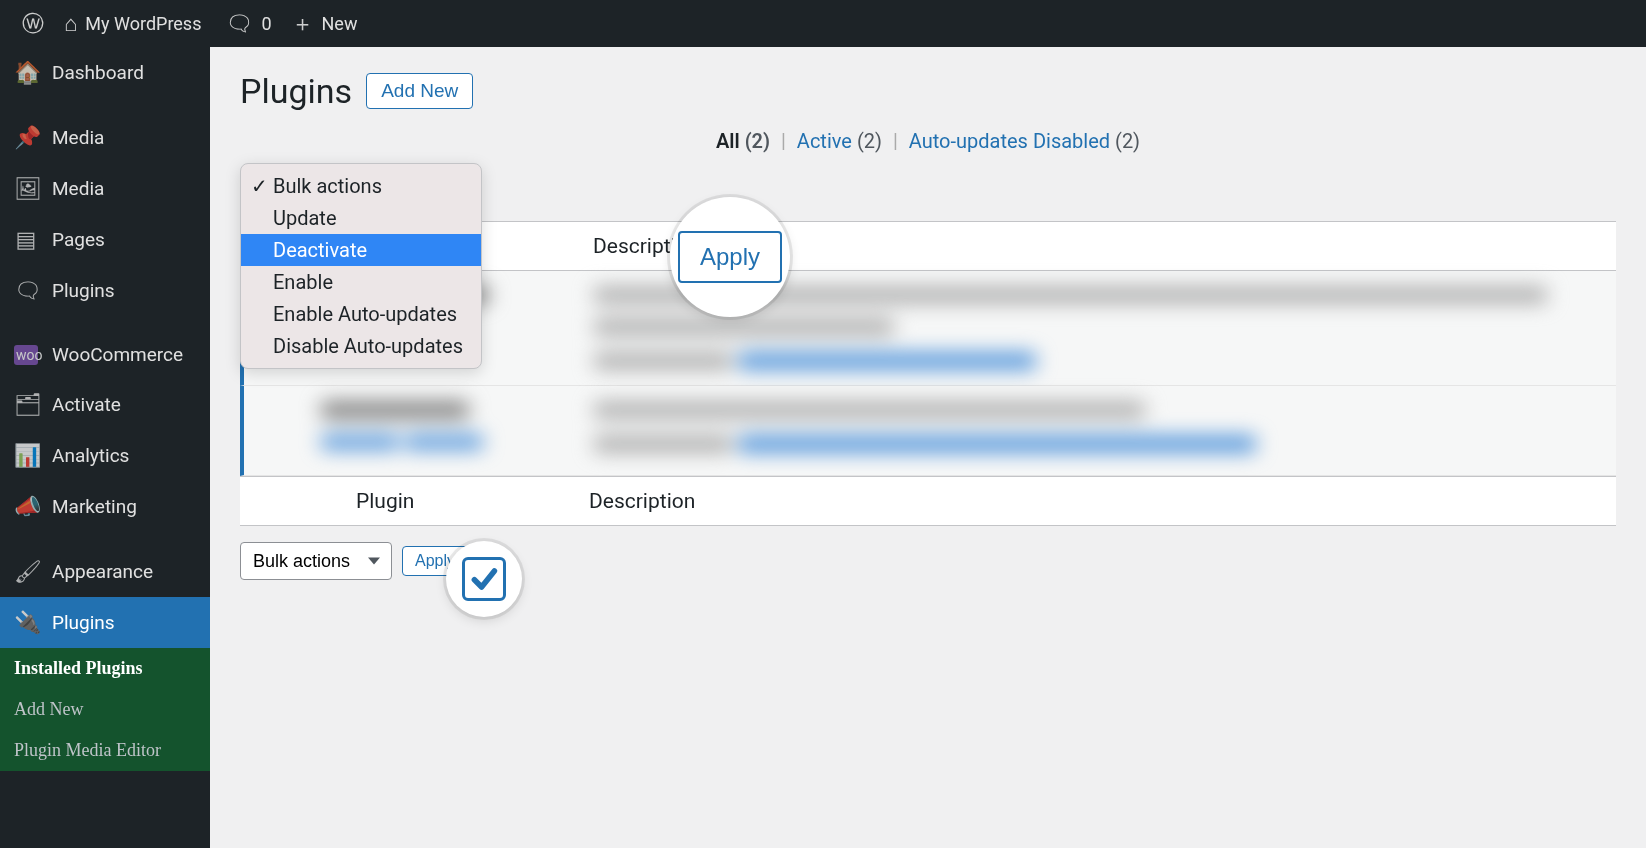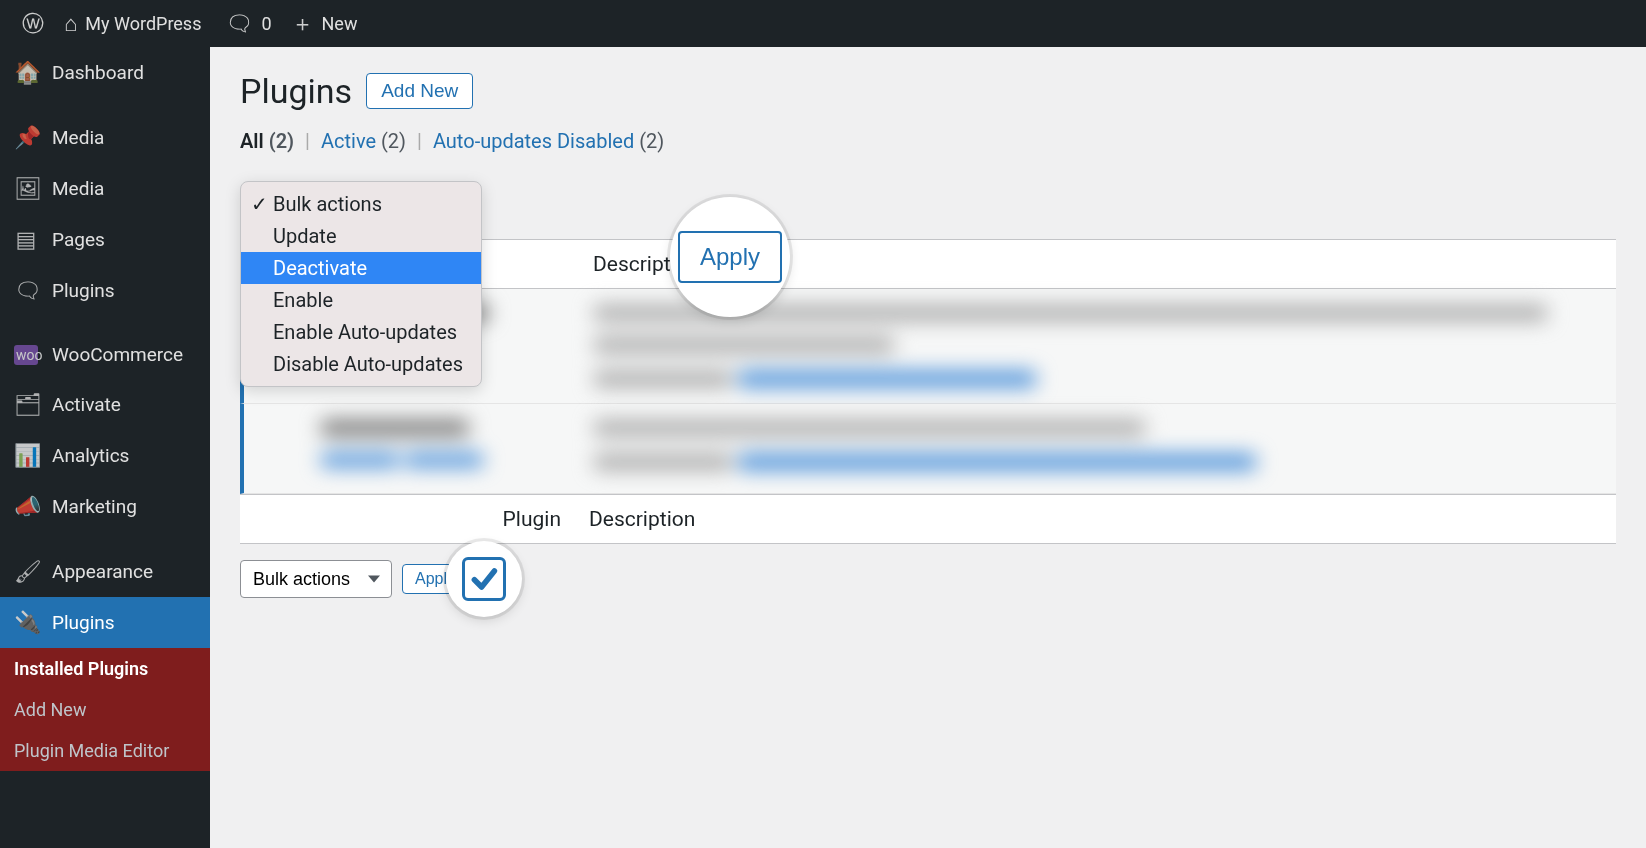--- a/index.html
+++ b/index.html
@@ -8,30 +8,30 @@
 .topbar .tb-item { display: flex; align-items: center; gap: 8px; padding: 0 10px; height: 100%; cursor: pointer; color: #e0e0e0; }
 .topbar .tb-item .ic { font-size: 22px; opacity: .9; }
 .topbar .tb-sep { width: 4px; }
 .layout { display: flex; height: calc(848px - 47px); }
 .sidebar { width: 210px; background: #1d2327; color: #e0e0e0; font-size: 19px; display: flex; flex-direction: column; }
 .sidebar .sb-item { display: flex; align-items: center; gap: 14px; padding: 13px 14px; cursor: pointer; color: #e0e0e0; position: relative; }
 .sidebar .sb-item .sb-ic { width: 24px; text-align: center; opacity: .75; font-size: 22px; }
 .sidebar .sb-item.active { background: #2271b1; color: #fff; }
 .sidebar .sb-item.active .sb-ic { opacity: 1; }
 .sidebar .sb-item.active::after { content:''; position:absolute; right:-12px; top:50%; transform:translateY(-50%); border:12px solid transparent; border-right-color:#f0f0f1; }
-.sidebar .sb-sub { background:#7f1d1d; }
+.sidebar .sb-sub { background:#14532d;font-family:Liberation Serif, serif; }
 .sidebar .sb-sub-item { padding: 10px 14px 10px 14px; font-size: 18px; color:#bfc4c9; cursor:pointer; }
 .sidebar .sb-sub-item.current { font-weight: 600; color:#fff; }
 .sidebar .sb-gap { height: 14px; }
 .main { flex:1; padding: 24px 30px; position: relative; background:#f0f0f1; overflow:hidden; }
 .page-head { display:flex; align-items:center; gap:14px; margin-bottom: 18px; }
 .page-title { font-size: 34px; font-weight: 400; color:#1d2327; }
 .btn { border:1px solid #2271b1; color:#2271b1; background:#fff; border-radius:4px; padding: 6px 14px; font-size: 19px; cursor:pointer; }
 .btn-sm { font-size: 16px; padding: 5px 12px; }
-.filter-tabs { font-size: 20px; color:#50575e; margin-bottom: 28px; }
+.filter-tabs { font-size: 20px; color:#50575e; margin-bottom: 10px; text-align: center; }
 .filter-tabs a { color:#2271b1; text-decoration:none; }
 .filter-tabs .cur { color:#1d2327; font-weight:600; }
 .count { color:#50575e; }
 .sep { padding: 0 6px; color:#aaa; }
 .tablebar { display:flex; align-items:center; gap:10px; margin-top: 16px; }
 .select { border:1px solid #8c8f94; border-radius:4px; background:#fff; padding: 8px 40px 8px 12px; font-size: 18px; appearance:none; position:relative; cursor:pointer; }
 .select-wrap { position:relative; display:inline-block; }
 .select-wrap::after { content:''; position:absolute; right:12px; top:50%; width:0; height:0; border-left:6px solid transparent; border-right:6px solid transparent; border-top:7px solid #50575e; transform:translateY(-50%); pointer-events:none; }
 .plugin-table-head { display:flex; align-items:center; background:#fff; border:1px solid #c3c4c7; border-left:none; border-right:none; padding: 12px 18px; gap: 28px; font-size: 21px; color:#1d2327; }
 .plugin-table-head.footer { margin-top: 0; }
@@ -181,21 +181,21 @@
         <div class="col-plugin blur-box"><span class="bline" style="width:150px;"></span><div style="margin-top:12px;"><span class="bline bl" style="width:80px;height:14px;"></span> <span class="bline bl" style="width:80px;height:14px;"></span></div></div>
         <div class="col-desc blur-box">
           <div><span class="bline lt" style="width:55%;"></span></div>
           <div style="margin-top:14px;"><span class="bline lt" style="width:140px;"></span> <span class="bline bl" style="width:520px;"></span></div>
         </div>
       </div>
     </div>
 
     <div class="plugin-table-head footer">
       <div class="col-cb"></div>
-      <div class="col-plugin" style="padding-left:40px;text-align:right;">Plugin</div>
+      <div class="col-plugin" style="padding-left:40px;">Plugin</div>
       <div class="col-desc">Description</div>
     </div>
 
     <div class="tablebar">
       <div class="select-wrap">
         <select class="select">
           <option>Bulk actions</option>
         </select>
       </div>
       <button class="btn btn-sm">Apply</button>

